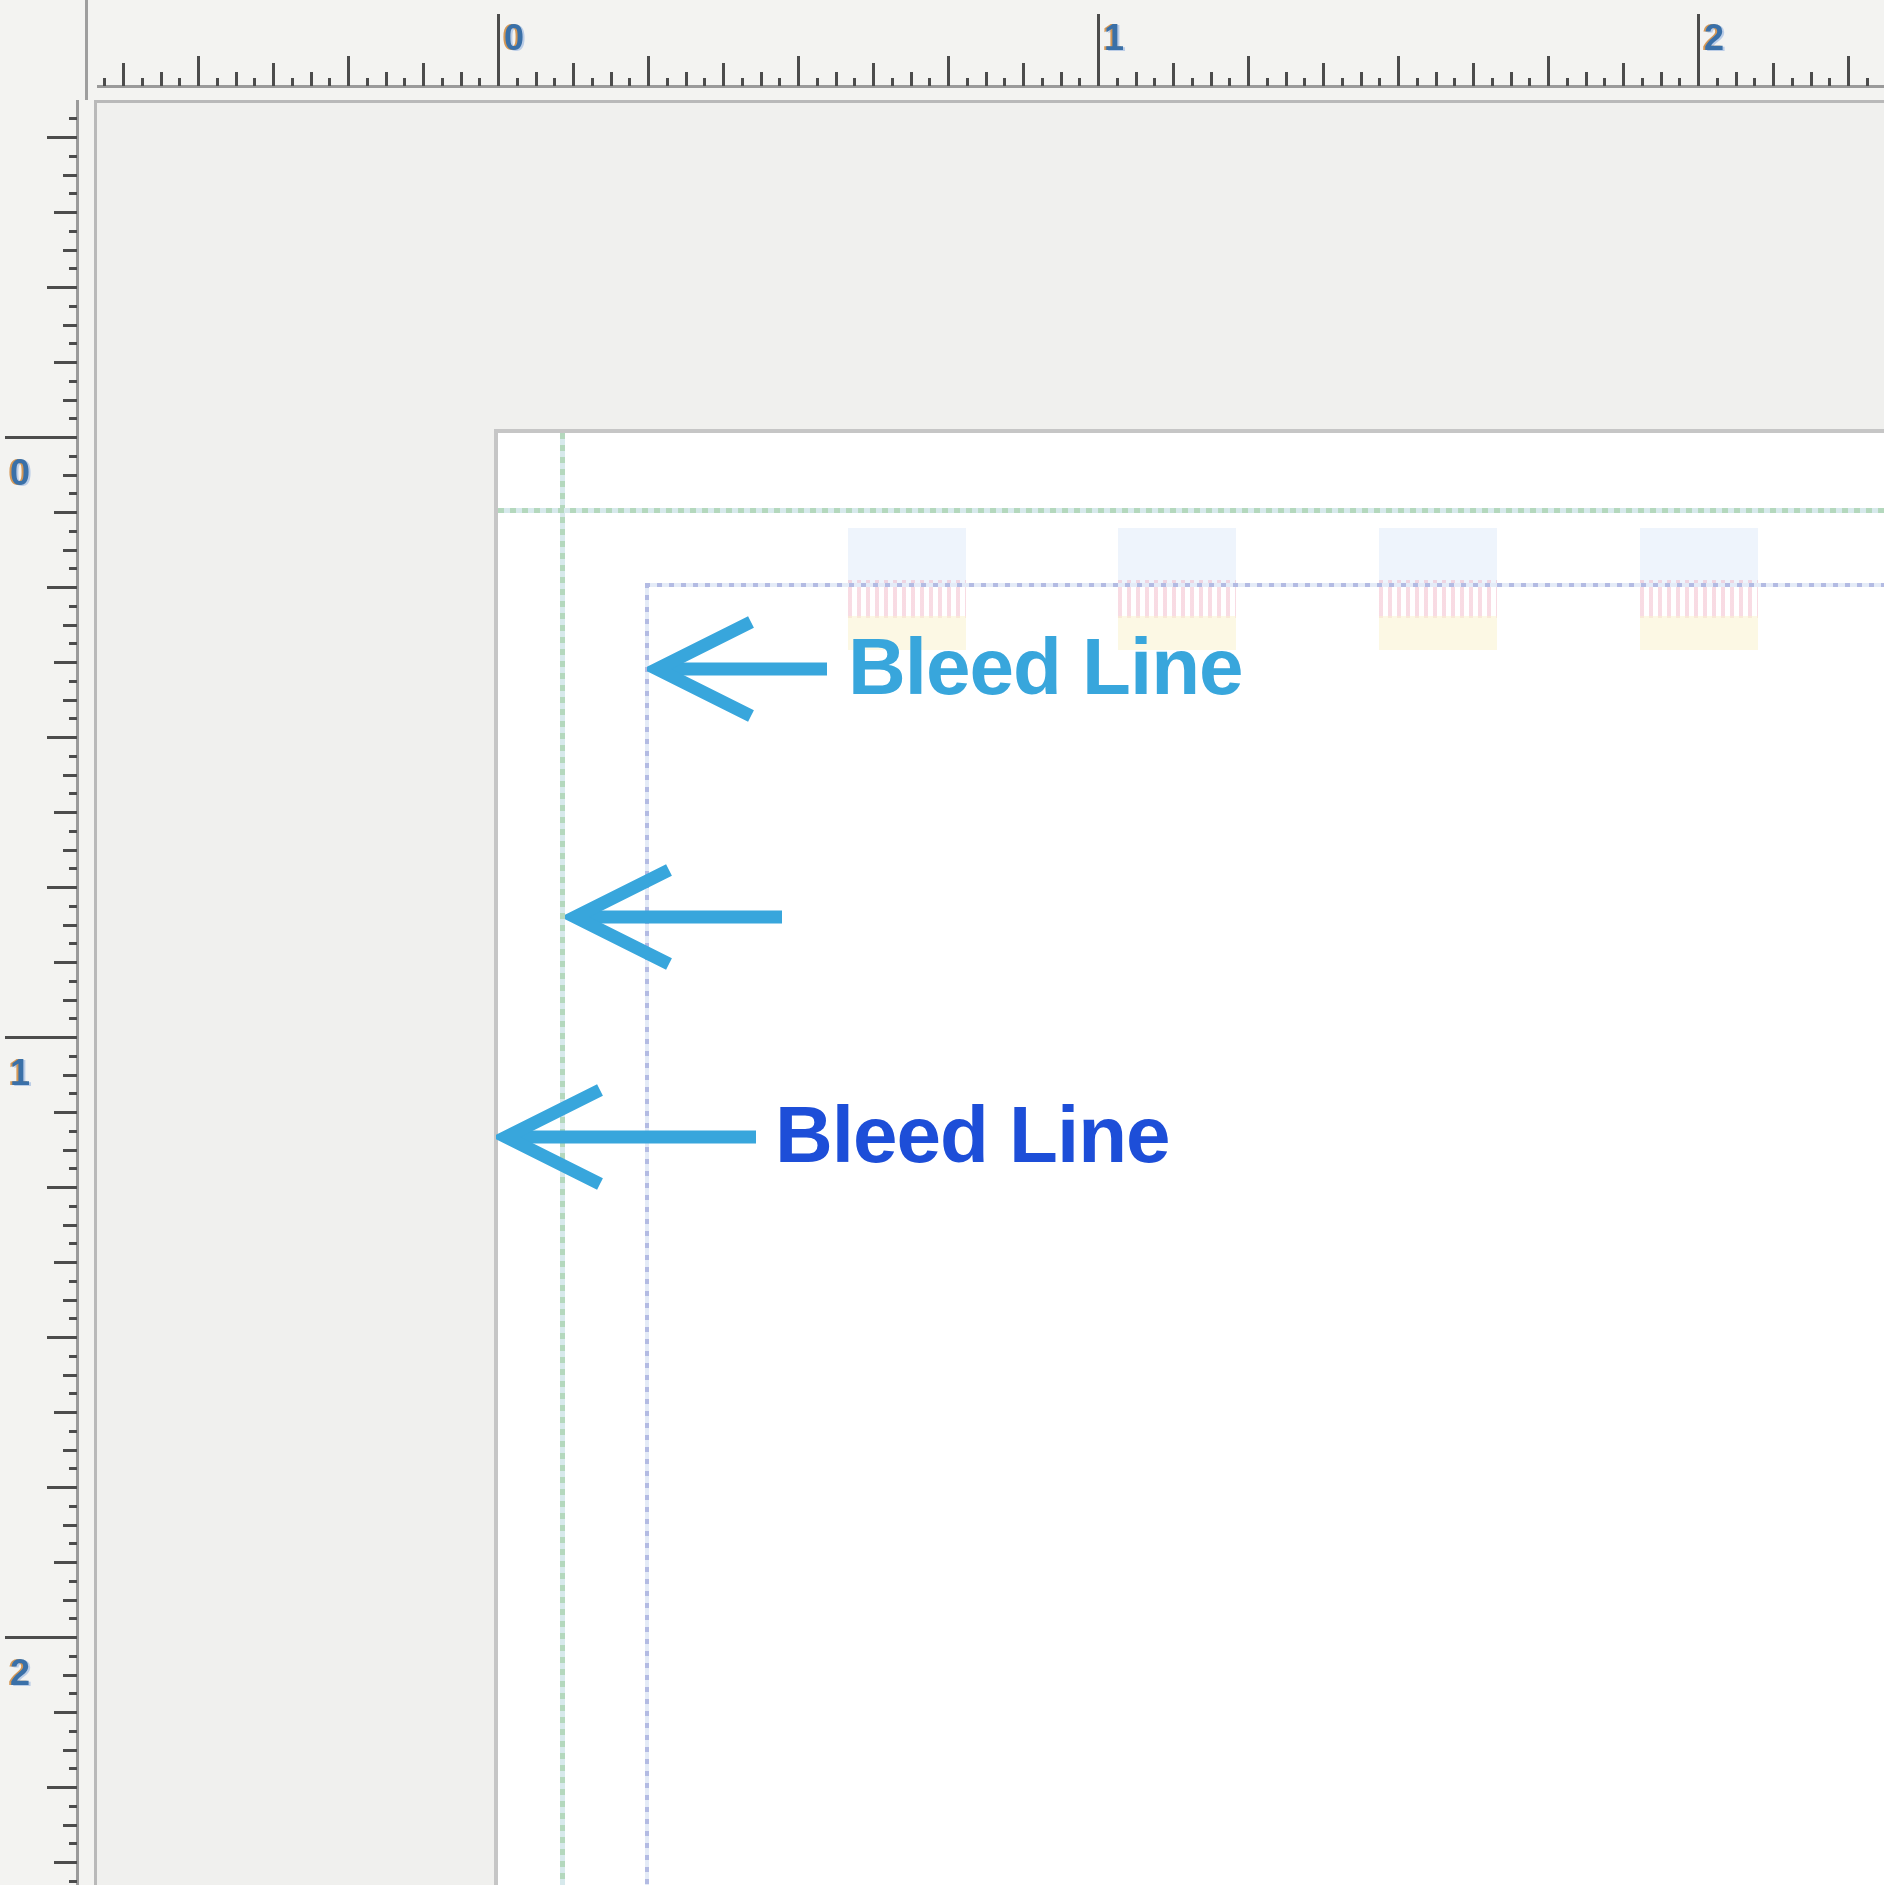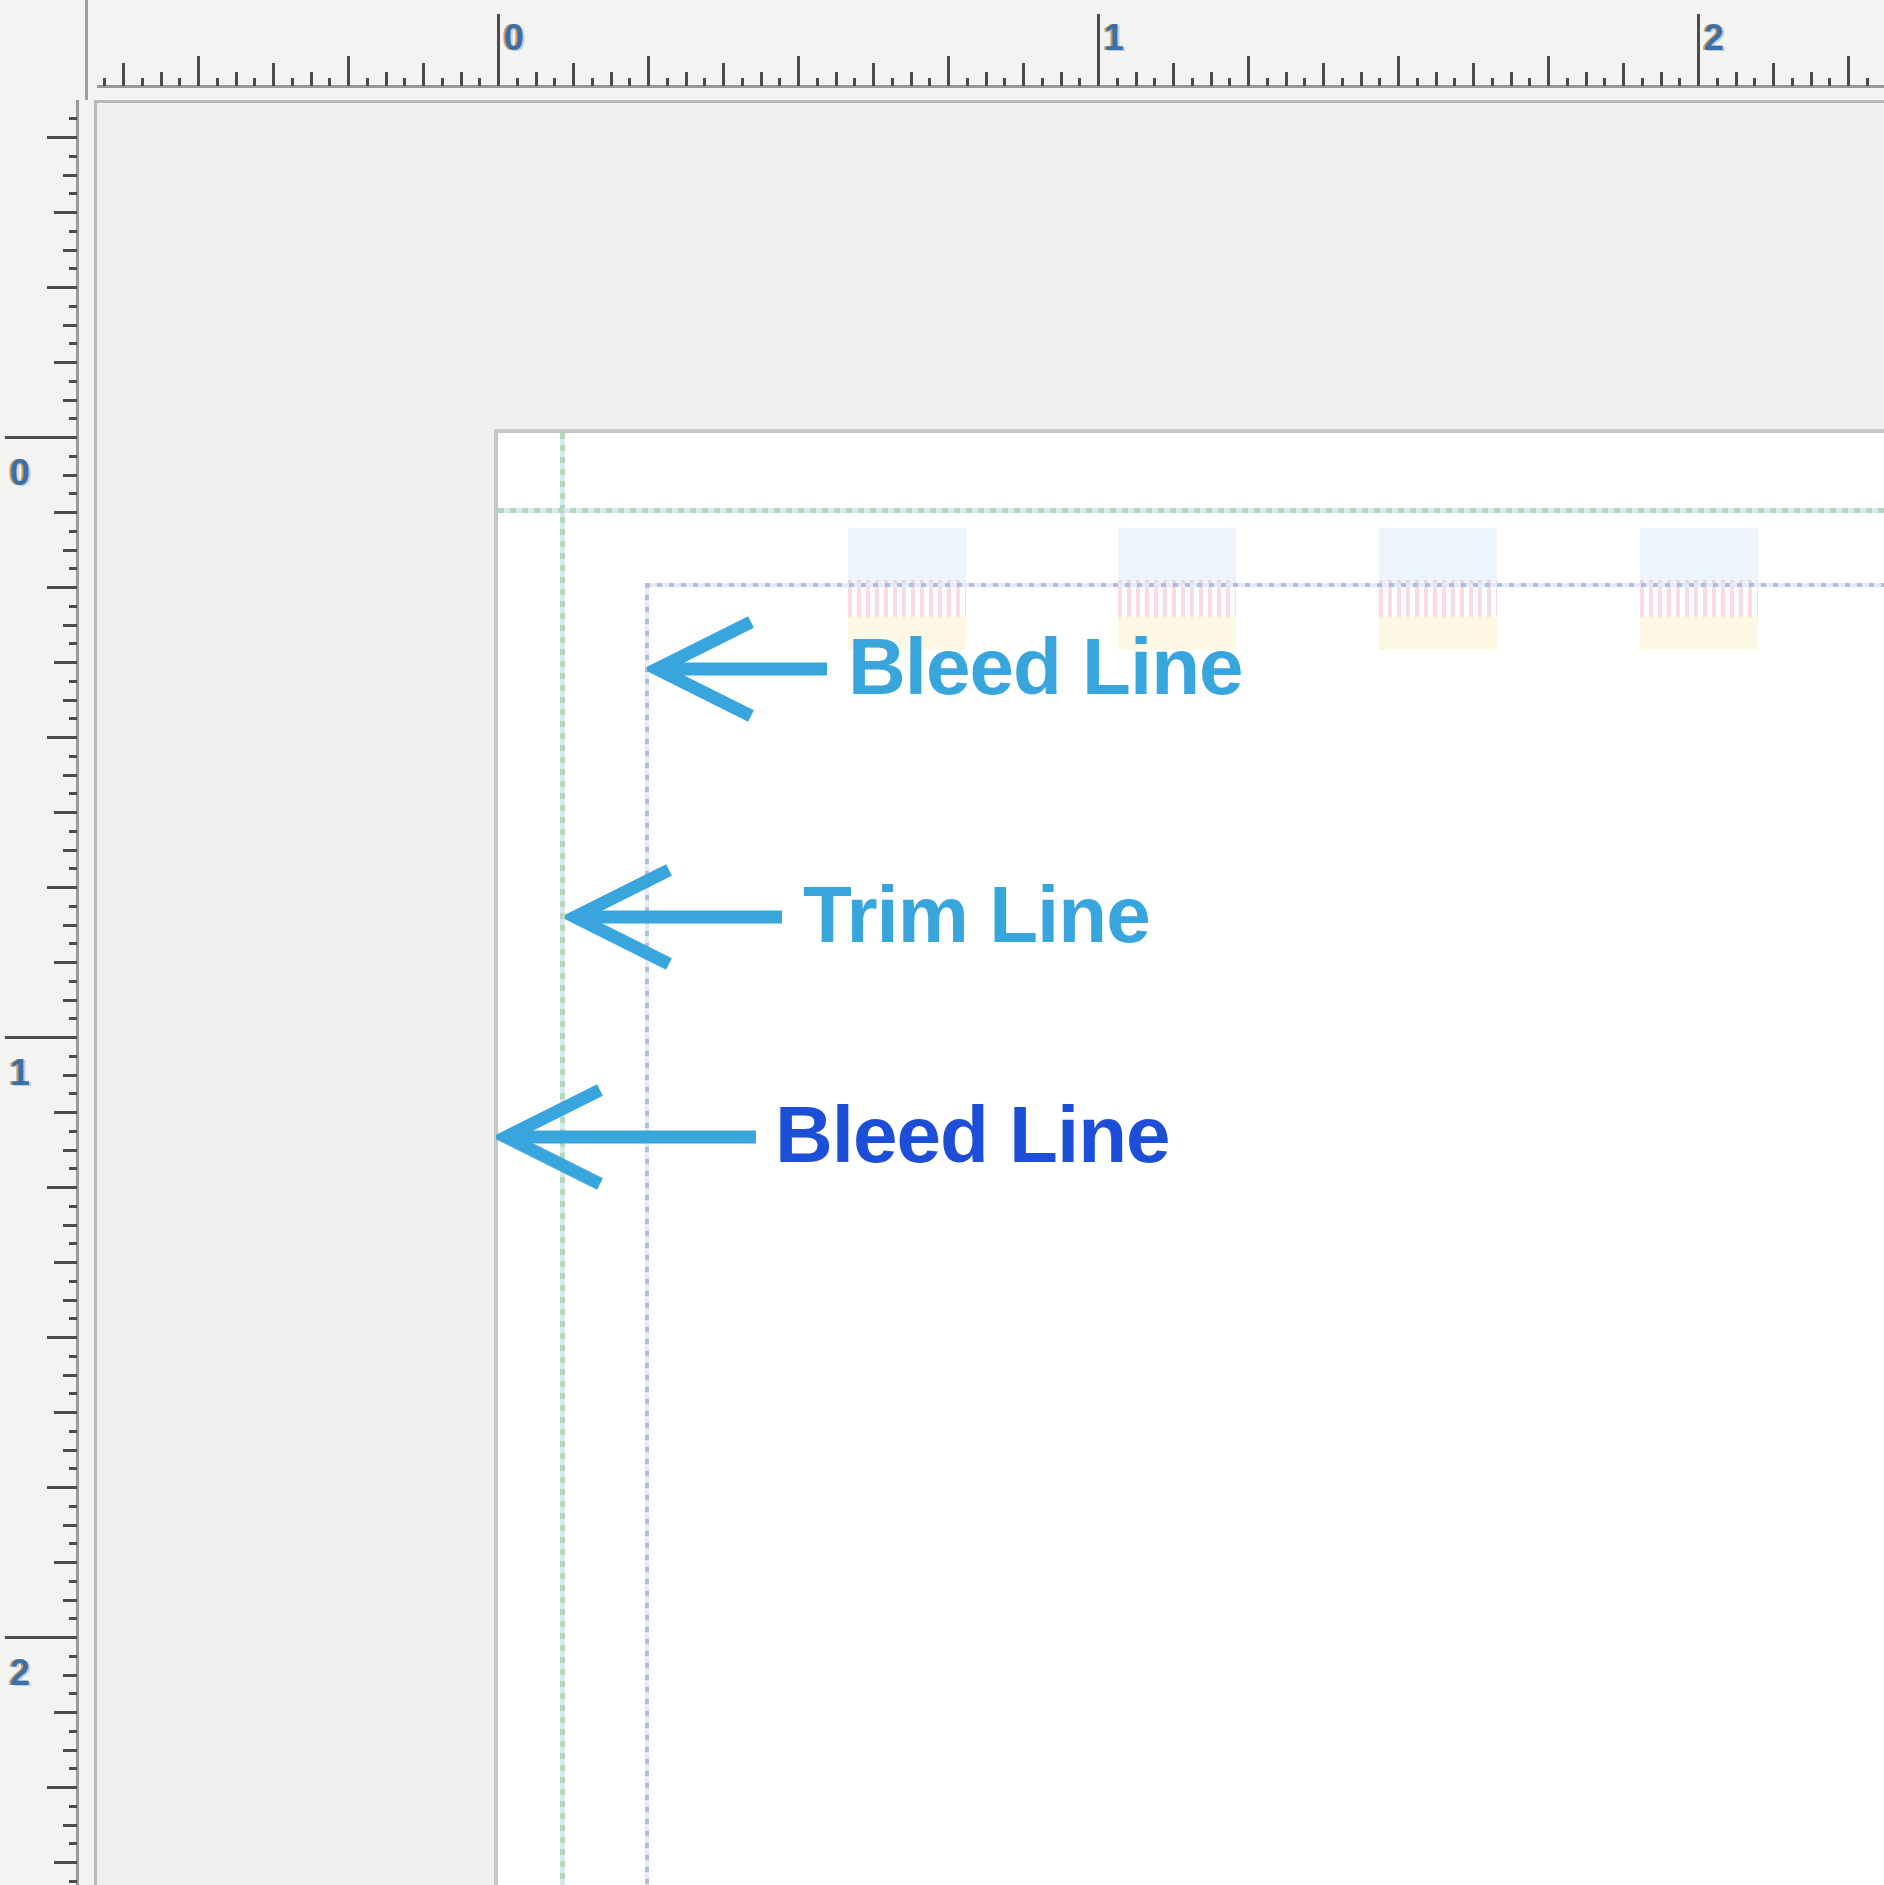--- a/index.html
+++ b/index.html
@@ -75,21 +75,20 @@
   <svg class="anno-arrow" id="arrow-safety" viewBox="0 0 181 110" width="181" height="110" style="left: 647px; top: 614px;">
       <path d="M 180 55 L 12 55" fill="none" stroke="#38a6dc" stroke-width="13" stroke-linejoin="miter"></path>
       <path d="M 104 8 L 10 55 L 104 102" fill="none" stroke="#38a6dc" stroke-width="13" stroke-linejoin="miter"></path>
     </svg>
   <div class="anno-label" id="label-safety" style="left: 848px; top: 669px; color: rgb(56, 166, 220);">Bleed Line</div>
 
   <svg class="anno-arrow" id="arrow-trim" viewBox="0 0 218 110" width="218" height="110" style="left: 565px; top: 862px;">
       <path d="M 217 55 L 12 55" fill="none" stroke="#38a6dc" stroke-width="13" stroke-linejoin="miter"></path>
       <path d="M 104 8 L 10 55 L 104 102" fill="none" stroke="#38a6dc" stroke-width="13" stroke-linejoin="miter"></path>
     </svg>
-  <div class="anno-label" id="label-trim" style="left: 803px; top: 917px; color: rgb(56, 166, 220);">Trim Line</div>
 
   <svg class="anno-arrow" id="arrow-bleed" viewBox="0 0 261 110" width="261" height="110" style="left: 496px; top: 1082px;">
       <path d="M 260 55 L 12 55" fill="none" stroke="#38a6dc" stroke-width="13" stroke-linejoin="miter"></path>
       <path d="M 104 8 L 10 55 L 104 102" fill="none" stroke="#38a6dc" stroke-width="13" stroke-linejoin="miter"></path>
     </svg>
   <div class="anno-label" id="label-bleed" style="left: 775px; top: 1137px; color: #1d4ed8;">Bleed Line</div>
 
   <div class="ruler-h z-ruler" id="ruler-h">
     <div class="hline1"></div>
     <div class="hline2"></div>

